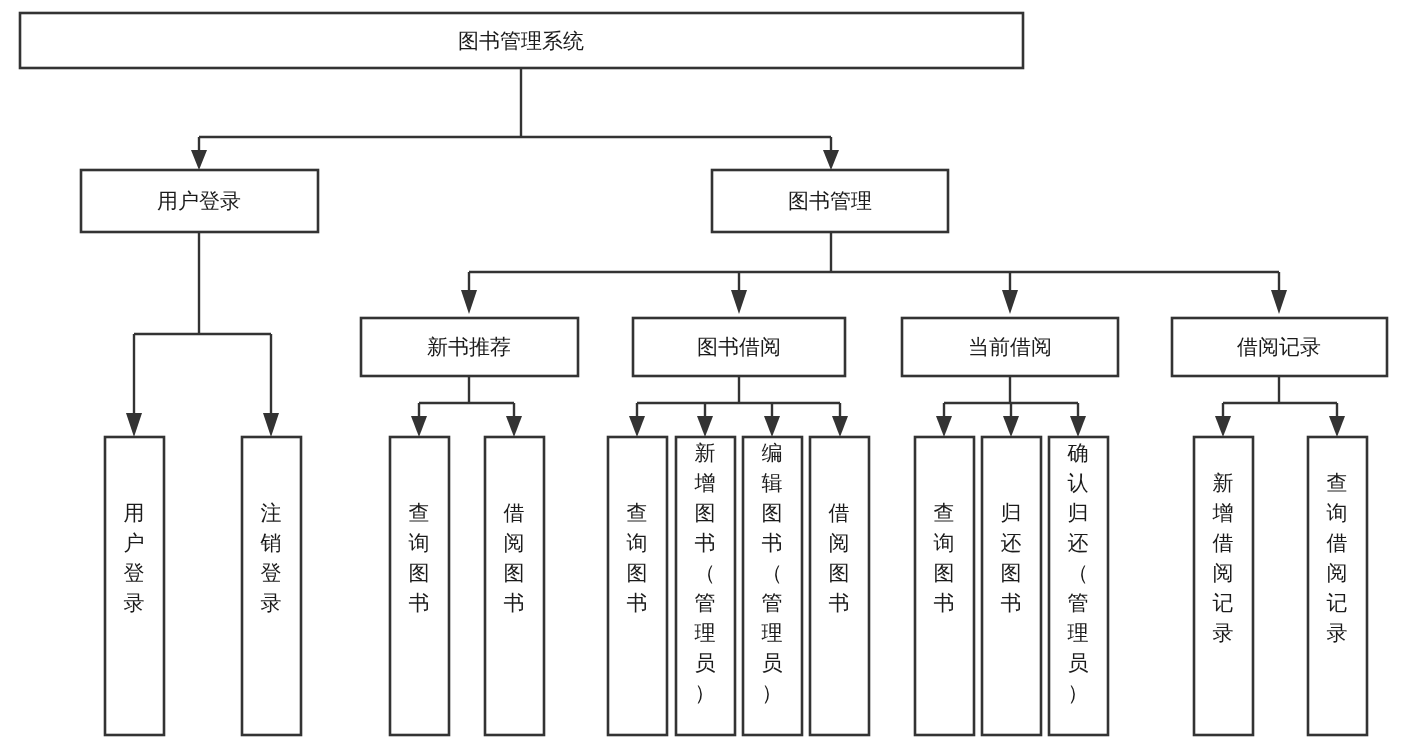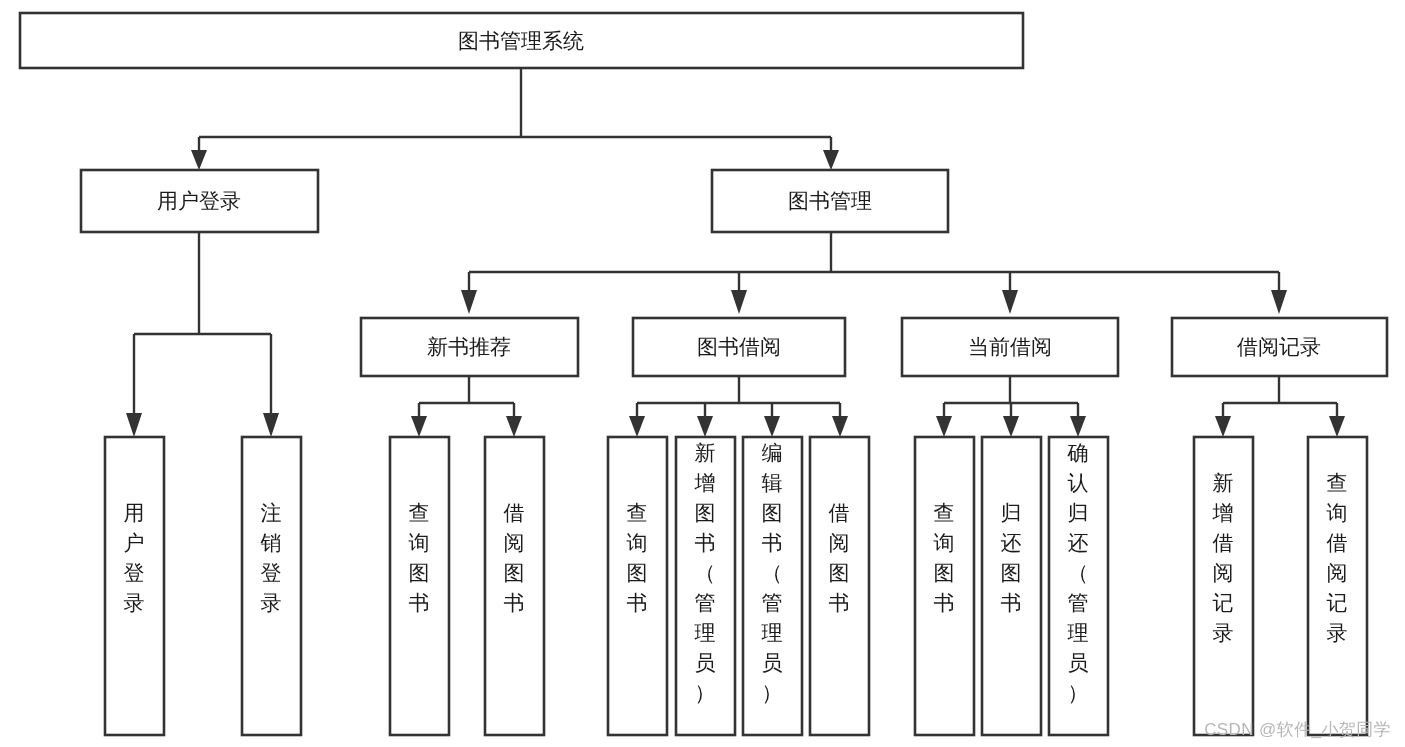--- a/index.html
+++ b/index.html
@@ -228,14 +228,13 @@
       <text class="node-label-v" x="1223" y="490"><tspan x="1223" dy="0">新</tspan><tspan x="1223" dy="30">增</tspan><tspan x="1223" dy="30">借</tspan><tspan x="1223" dy="30">阅</tspan><tspan x="1223" dy="30">记</tspan><tspan x="1223" dy="30">录</tspan></text>
     </g>
 
     <g>
       <rect class="node-box" x="1308" y="437" width="59" height="298"></rect>
       <text class="node-label-v" x="1337" y="490"><tspan x="1337" dy="0">查</tspan><tspan x="1337" dy="30">询</tspan><tspan x="1337" dy="30">借</tspan><tspan x="1337" dy="30">阅</tspan><tspan x="1337" dy="30">记</tspan><tspan x="1337" dy="30">录</tspan></text>
     </g>
 
   </svg>
 
-  <div class="watermark">CSDN @软件_小贺同学</div>
 </div>
 
 </body></html>

